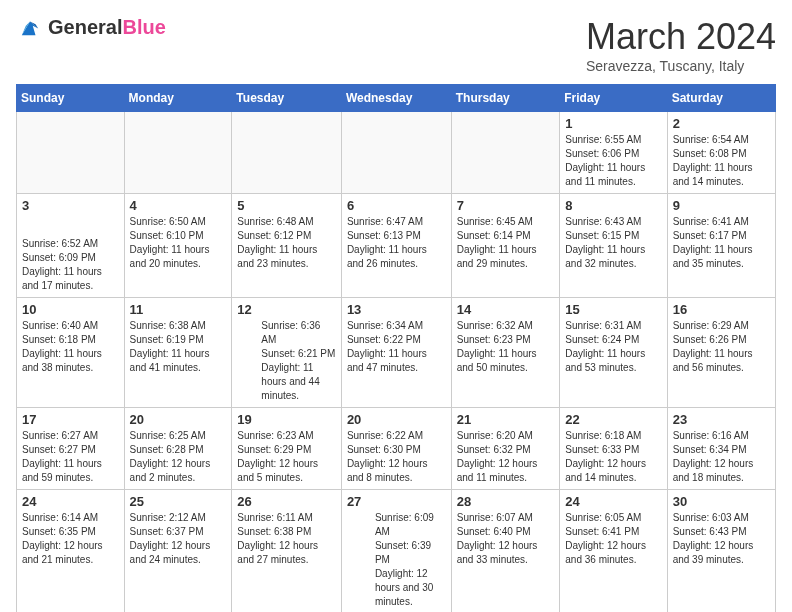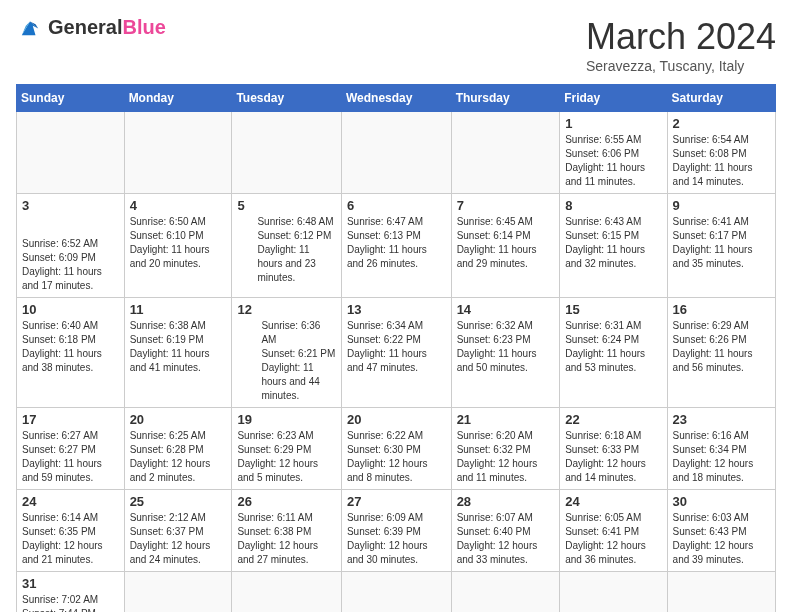--- a/index.html
+++ b/index.html
@@ -168,21 +168,21 @@
           <div class="cell-content">
             <span class="day-num">4</span>
             <div class="day-info" style="white-space: pre-line;">Sunrise: 6:50 AM
 Sunset: 6:10 PM
 Daylight: 11 hours and 20 minutes.</div>
           </div>
         </td>
         <td>
           <div class="cell-content">
             <span class="day-num">5</span>
-            <div class="day-info" style="white-space: pre-line; margin-left: 20px;">Sunrise: 6:48 AM
+            <div class="day-info" style="white-space: pre-line;">Sunrise: 6:48 AM
 Sunset: 6:12 PM
 Daylight: 11 hours and 23 minutes.</div>
           </div>
         </td>
         <td>
           <div class="cell-content">
             <span class="day-num">6</span>
             <div class="day-info" style="white-space: pre-line;">Sunrise: 6:47 AM
 Sunset: 6:13 PM
 Daylight: 11 hours and 26 minutes.</div>
@@ -350,21 +350,21 @@
           <div class="cell-content">
             <span class="day-num">26</span>
             <div class="day-info" style="white-space: pre-line;">Sunrise: 6:11 AM
 Sunset: 6:38 PM
 Daylight: 12 hours and 27 minutes.</div>
           </div>
         </td>
         <td>
           <div class="cell-content">
             <span class="day-num">27</span>
-            <div class="day-info" style="white-space: pre-line;">Sunrise: 6:09 AM
+            <div class="day-info" style="white-space: pre-line; margin-left: 28px;">Sunrise: 6:09 AM
 Sunset: 6:39 PM
 Daylight: 12 hours and 30 minutes.</div>
           </div>
         </td>
         <td>
           <div class="cell-content">
             <span class="day-num">28</span>
             <div class="day-info" style="white-space: pre-line;">Sunrise: 6:07 AM
 Sunset: 6:40 PM
 Daylight: 12 hours and 33 minutes.</div>

